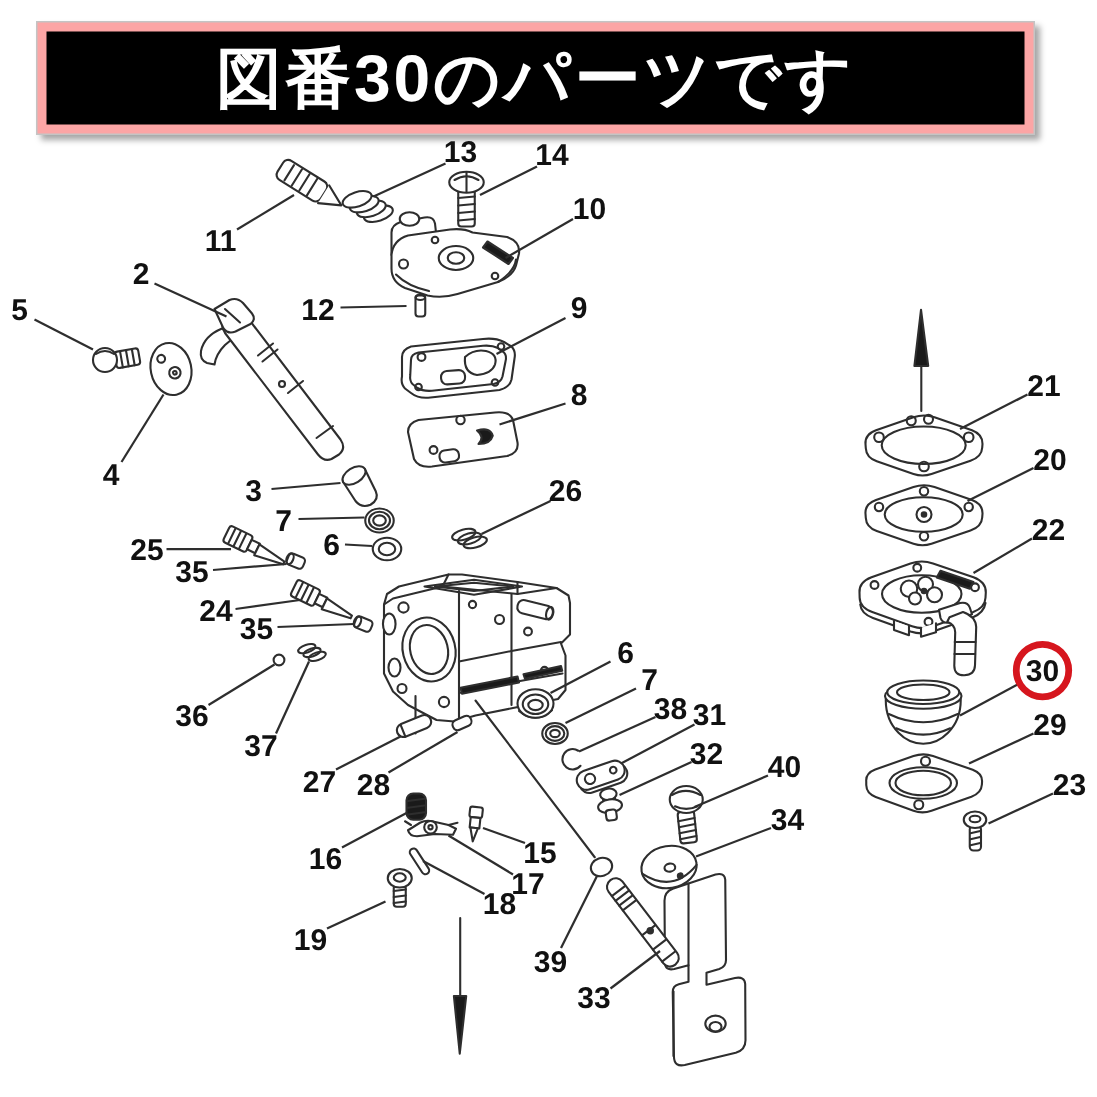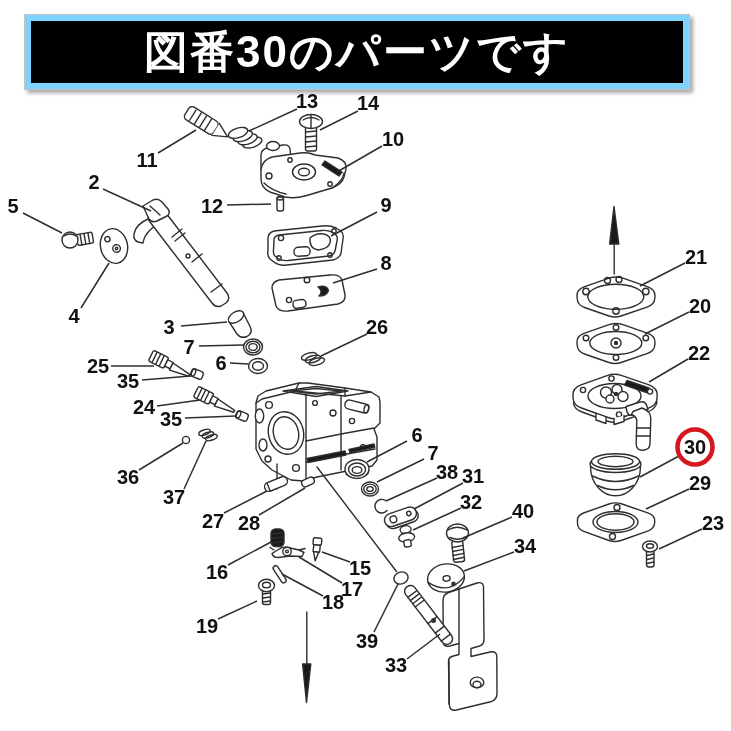--- a/index.html
+++ b/index.html
@@ -1,18 +1,18 @@
 <!DOCTYPE html>
 <html><head>
 <meta charset="utf-8">
 <style>
   html,body{margin:0;padding:0;background:#ffffff;}
   .stage{position:relative;width:731px;height:731px;background:#ffffff;overflow:hidden;
          font-family:"Liberation Sans",sans-serif;}
-  .banner{position:absolute;left:24px;top:14px;width:666px;height:76px;background:#7dd3fc;
+  .banner{position:absolute;left:24px;top:14px;width:666px;height:76px;background:#fca5a5;
           border:1px solid #c4c4c4;box-shadow:3px 3px 4px rgba(0,0,0,0.35);
           box-sizing:border-box;padding:6px;}
   .banner-inner{width:100%;height:100%;background:#000000;color:#ffffff;display:flex;
           align-items:center;justify-content:center;font-size:44px;font-weight:bold;
           letter-spacing:2px;white-space:nowrap;}
   svg.diagram{position:absolute;left:0;top:0;}
   .callout-num{font-family:"Liberation Sans",sans-serif;font-size:20px;font-weight:bold;
           fill:#111111;text-anchor:middle;}
   .leader{stroke:#2e2e2e;stroke-width:1.5;}
   .art path,.art rect,.art ellipse,.art circle,.art line,.art polyline{

